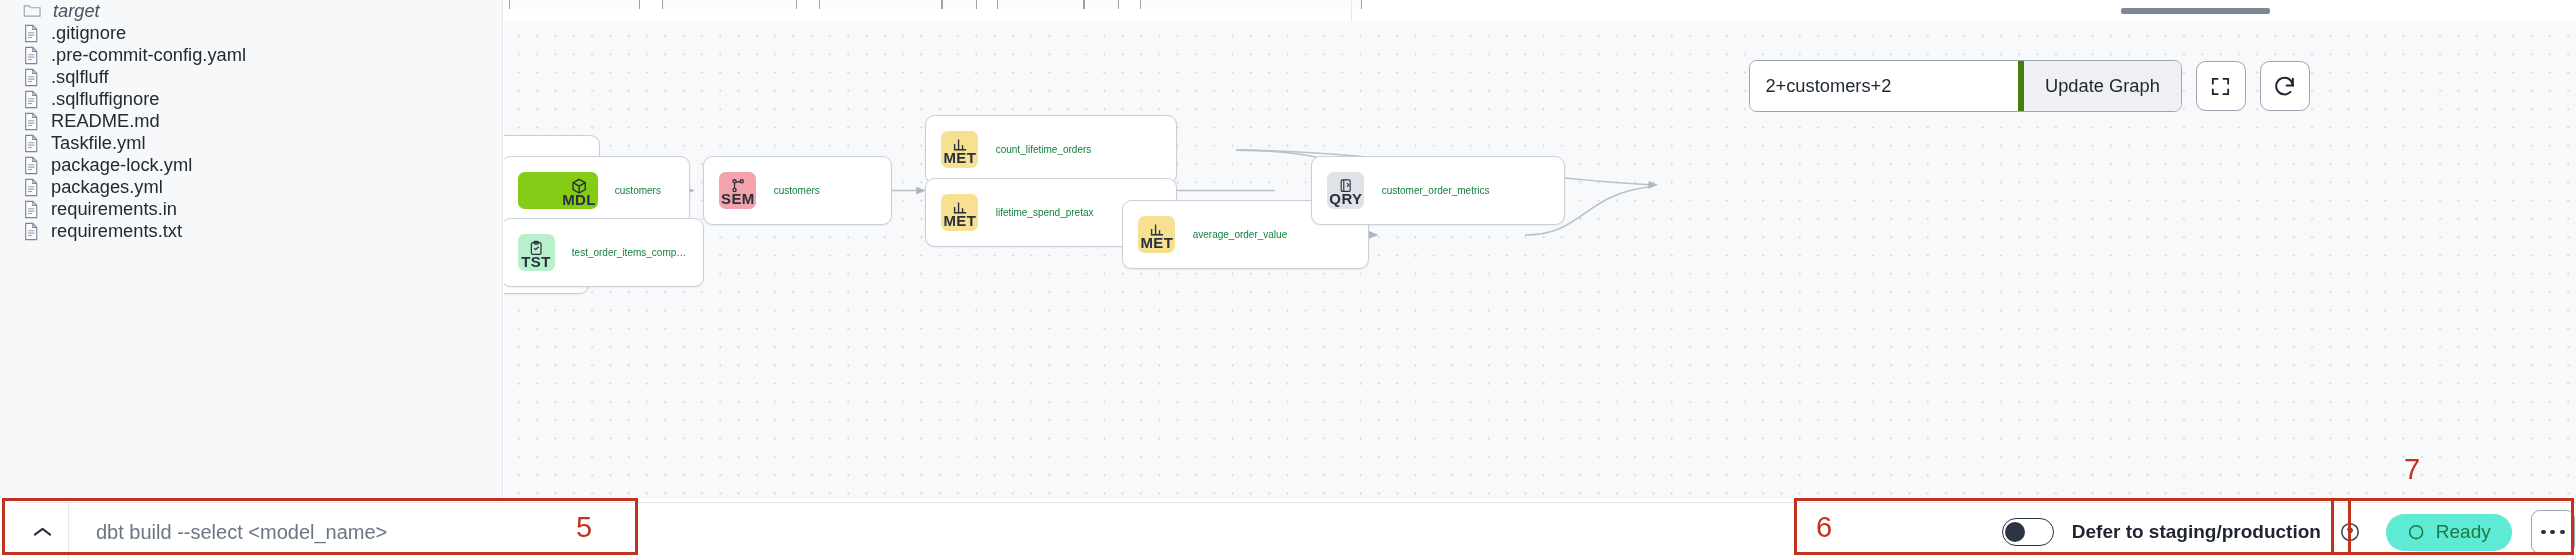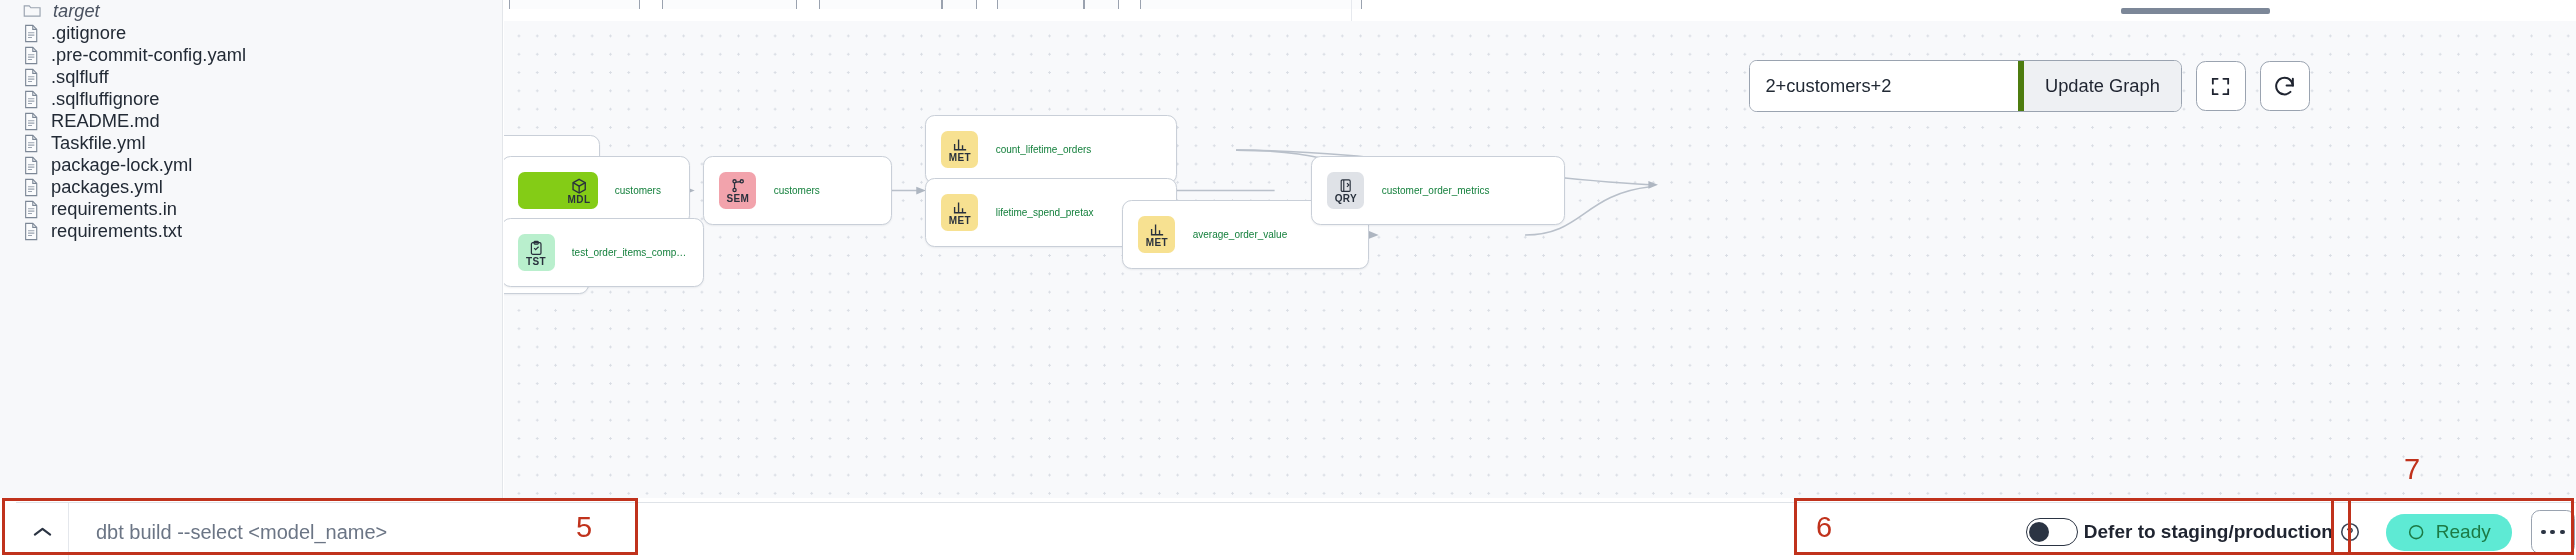--- a/index.html
+++ b/index.html
@@ -56,21 +56,21 @@
     border-radius:9.6px;display:flex;align-items:center;
     box-shadow:0 1px 1.9px rgba(30,38,52,.07);
     box-sizing:border-box;overflow:hidden;
   }
   .node .badge{
     flex:0 0 auto;width:37px;height:37px;border-radius:6.7px;
     margin-left:15.4px;display:flex;flex-direction:column;
     align-items:center;justify-content:center;gap:0px;
   }
   .badge svg{display:block;}
-  .badge .bt{font-size:10px;font-weight:700;letter-spacing:0.4px;line-height:9.6px;color:#29313d;}
+  .badge .bt{font-size:15px;font-weight:700;letter-spacing:0.4px;line-height:9.6px;color:#29313d;}
   .node .nlabel{
     margin-left:17.3px;margin-right:13.5px;font-size:10px;color:#15803d;
     white-space:nowrap;overflow:hidden;text-overflow:ellipsis;
   }
   .node.plain .nlabel{margin-left:15.4px;}
 
   
   #edges{position:absolute;left:0;top:0;width:100%;height:100%;pointer-events:none;}
 
   
@@ -106,21 +106,21 @@
     width:53px;height:59px;display:flex;align-items:center;justify-content:center;
     border-right:1px solid #e4e7ec;cursor:pointer;box-sizing:border-box;background:#fff;
   }
   #cmd-input{
     flex:0 0 auto;width:578px;height:59px;border:none;outline:none;background:#fff;
     font-family:"Liberation Sans", sans-serif;font-size:20px;color:#6b7585;
     padding-left:27px;box-sizing:border-box;
   }
   #cmd-input::placeholder{color:#6b7585;}
   #bottom-right{margin-left:auto;display:flex;align-items:center;gap:0;padding-right:17.3px;}
-  #defer-wrap{display:flex;align-items:center;gap:6px;padding-right:25px;}
+  #defer-wrap{display:flex;align-items:center;gap:18px;padding-right:25px;}
   .switch{
     width:52px;height:28px;border:1.9px solid #2b3443;border-radius:14.5px;
     background:#ffffff;display:flex;align-items:center;cursor:pointer;box-sizing:border-box;
   }
   .switch .knob{width:20px;height:20px;border-radius:50%;background:#2b3443;margin-left:1.9px;}
   #defer-label{font-size:19px;font-weight:700;color:#1f2430;white-space:nowrap;}
   #status-badge{
     display:flex;align-items:center;gap:10.6px;height:37px;padding:0 21px;
     background:#5eead4;border-radius:18.3px;color:#1c7a45;font-size:19px;
     white-space:nowrap;cursor:pointer;margin-right:19px;

